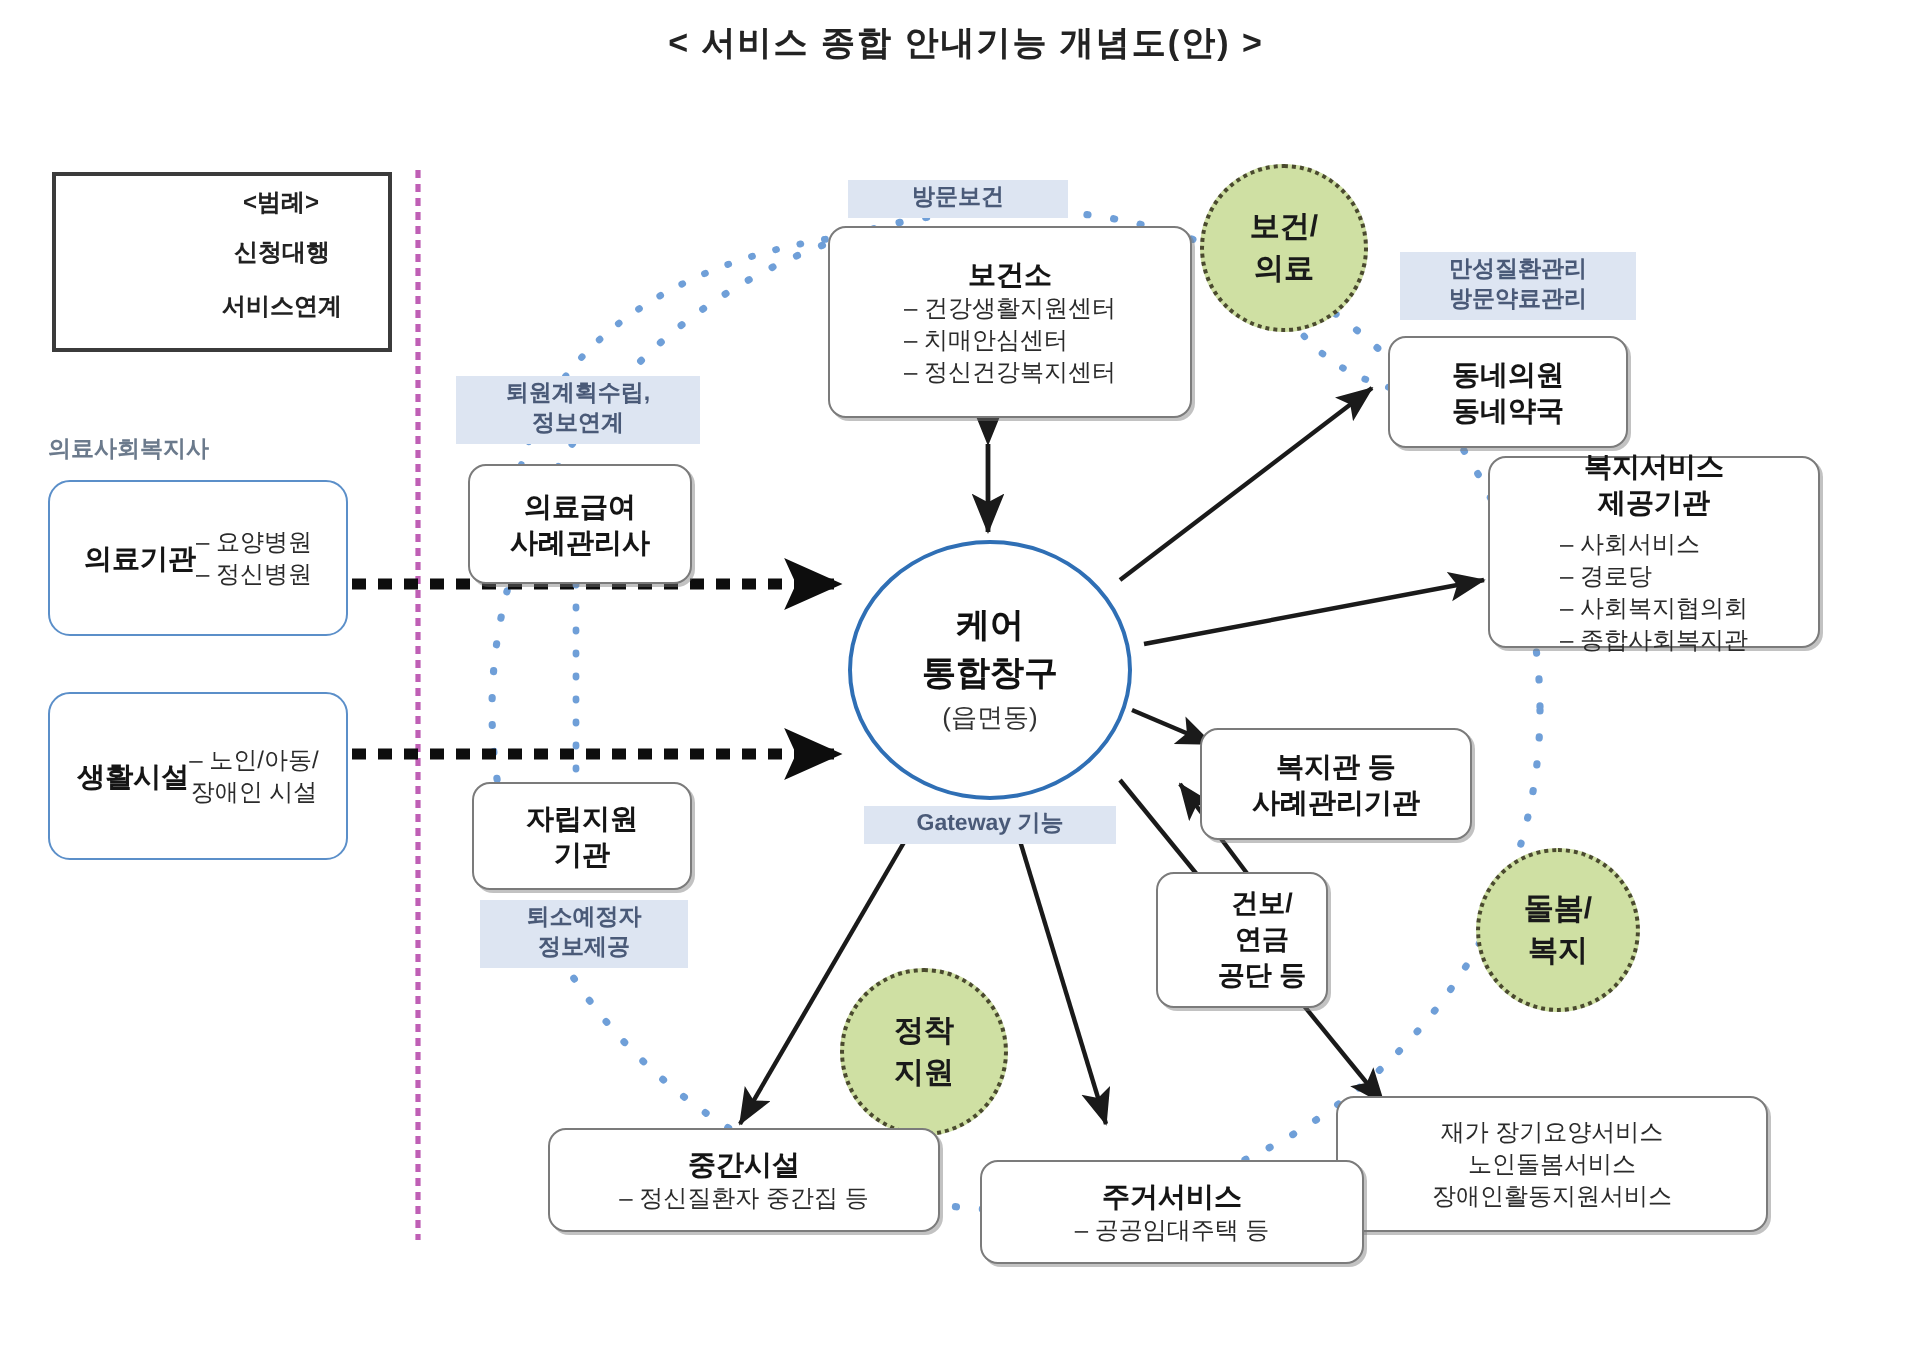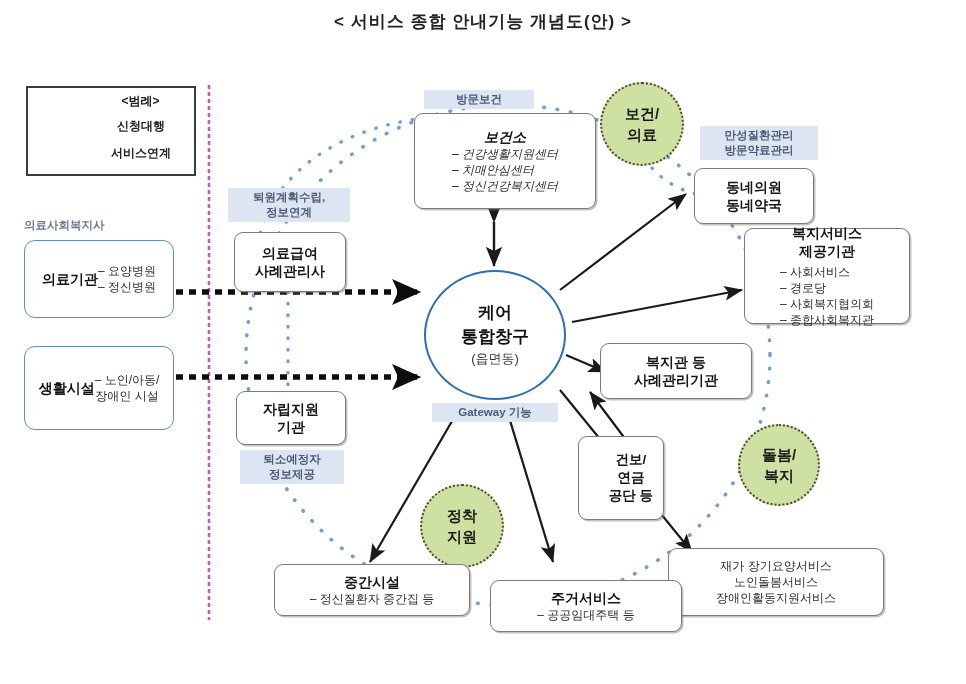--- a/index.html
+++ b/index.html
@@ -210,21 +210,21 @@
     <div class="hd">기관</div>
   </div>
 
   <div class="cap" style="left:240px;top:450px;width:104px;">
     <div>퇴소예정자</div>
     <div>정보제공</div>
   </div>
 
   <div class="cap" style="left:424px;top:90px;width:110px;">방문보건</div>
 
-  <div class="node rbox" style="left:414px;top:113px;width:182px;height:96px;font-style:italic;">
+  <div class="node rbox" style="left:414px;top:113px;width:182px;height:96px;">
     <div class="hd">보건소</div>
     <div class="lines">
       <div class="li">– 건강생활지원센터</div>
       <div class="li">– 치매안심센터</div>
       <div class="li">– 정신건강복지센터</div>
     </div>
   </div>
 
   <div class="node gcircle g-bogeon">
     <span>보건/</span>
@@ -260,26 +260,26 @@
     <div class="hd">복지서비스</div>
     <div class="hd">제공기관</div>
     <div class="lines" style="margin-top:4px;">
       <div class="li">– 사회서비스</div>
       <div class="li">– 경로당</div>
       <div class="li">– 사회복지협의회</div>
       <div class="li">– 종합사회복지관</div>
     </div>
   </div>
 
-  <div class="node rbox" style="left:600px;top:343px;width:152px;height:56px;text-align:right;">
+  <div class="node rbox" style="left:600px;top:364px;width:136px;height:56px;text-align:right;">
     <div class="hd">복지관 등</div>
     <div class="hd">사례관리기관</div>
   </div>
 
-  <div class="node rbox" style="left:578px;top:436px;width:86px;height:84px;padding-left:20px;">
+  <div class="node rbox" style="left:578px;top:436px;width:86px;height:68px;padding-left:20px;">
     <div class="hd2">건보/</div>
     <div class="hd2">연금</div>
     <div class="hd2">공단 등</div>
   </div>
 
   <div class="node rbox" style="left:668px;top:548px;width:216px;height:68px;">
     <div class="li">재가 장기요양서비스</div>
     <div class="li">노인돌봄서비스</div>
     <div class="li">장애인활동지원서비스</div>
   </div>

